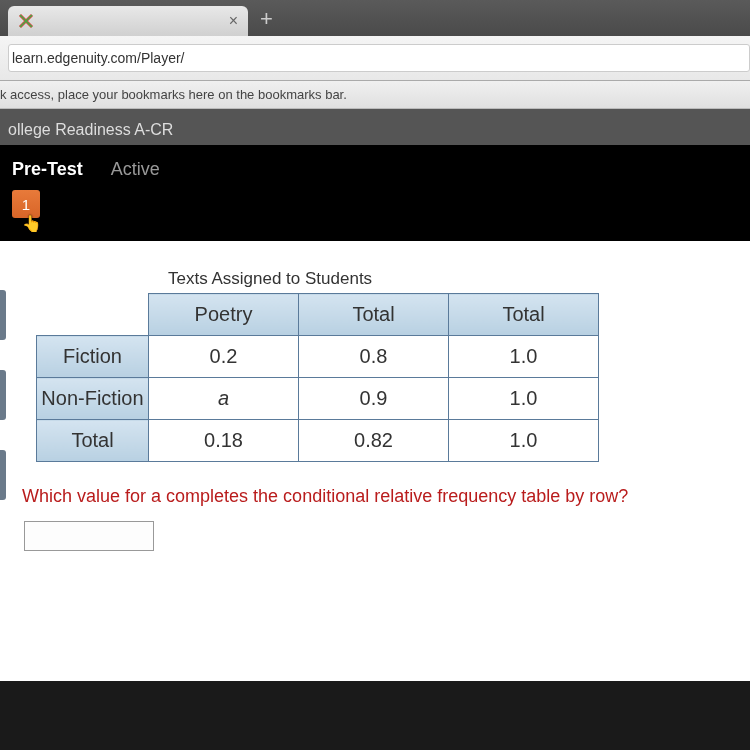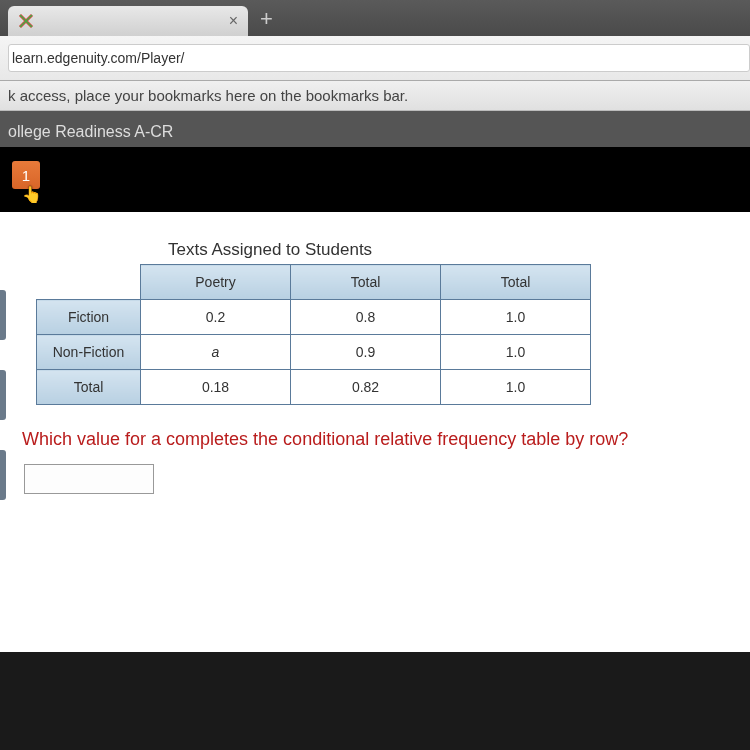--- a/index.html
+++ b/index.html
@@ -37,22 +37,22 @@
       background: #fff;
       border: 1px solid #ccc;
       border-radius: 3px;
       padding: 5px 3px;
       font-size: 14px;
       color: #333;
     }
     
     .bookmark-bar {
       background: linear-gradient(#f0f0f0, #e0e0e0);
-      padding: 6px 8px;
-      font-size: 15px;
+      padding: 6px 0;
+      font-size: 13px;
       color: #444;
       border-bottom: 1px solid #bbb;
     }
     
     .content-header {
       background: #555;
       color: #ddd;
       padding: 12px 24px 6px 8px;
       font-size: 16px;
     }
@@ -102,31 +102,31 @@
     }
     
     .freq-table {
       border-collapse: collapse;
       margin-left: 18px;
     }
     .freq-table td, .freq-table th {
       border: 1px solid #5a7a9a;
       padding: 9px 0;
       text-align: center;
-      font-size: 14px;
+      font-size: 20px;
       color: #333;
       font-weight: normal;
       margin-top: 30px;
     }
     .freq-table th {
       background: linear-gradient(#d4e4f0, #b8d0e2);
     }
     .freq-table .rowhead {
       background: linear-gradient(#d4e4f0, #b8d0e2);
-      width: 104px;
+      width: 112px;
     }
     .freq-table .datacell { width: 150px; }
     .freq-table .corner { border: none; background: transparent; }
     .freq-table .italic { font-style: italic; }
     
     .question-text {
       font-size: 18px;
       color: #b91c1c;
       margin-top: 24px;
       margin-left: 4px;
@@ -180,20 +180,24 @@
 
 <div class="bookmark-bar">
   <span>k access, place your bookmarks here on the bookmarks bar.</span>
 </div>
 
 <div class="content-header">
   <span>ollege Readiness A-CR</span>
 </div>
 
 <div class="test-bar">
+  <div class="test-labels">
+    <span class="pretest">Pre-Test</span>
+    <span class="active-lbl">Active</span>
+  </div>
   <div>
     <span class="question-num">1</span>
   </div>
   <div class="cursor-hand">👆</div>
 </div>
 
 <div class="left-tabs">
   <div class="left-tab"></div>
   <div class="left-tab"></div>
   <div class="left-tab"></div>

